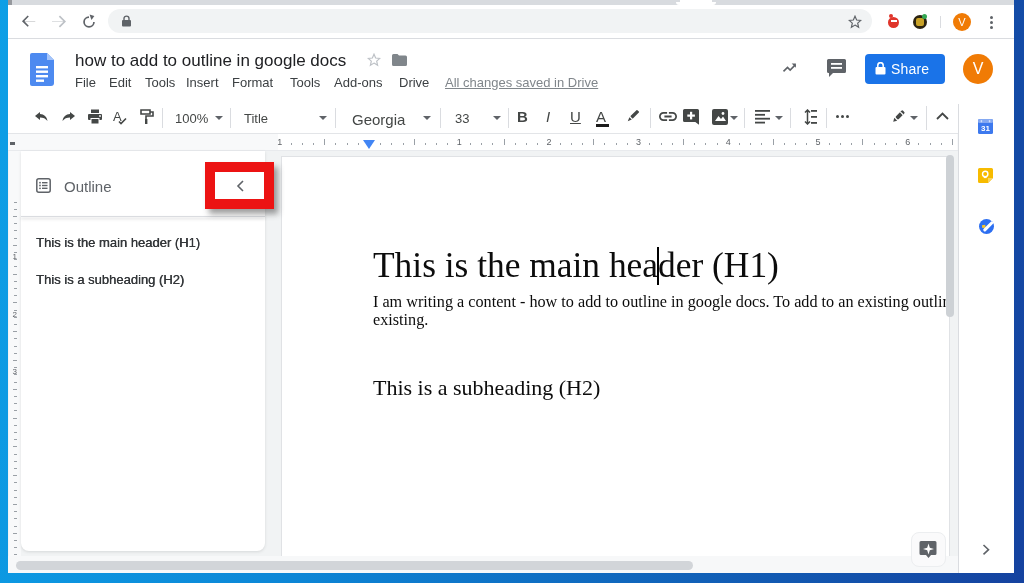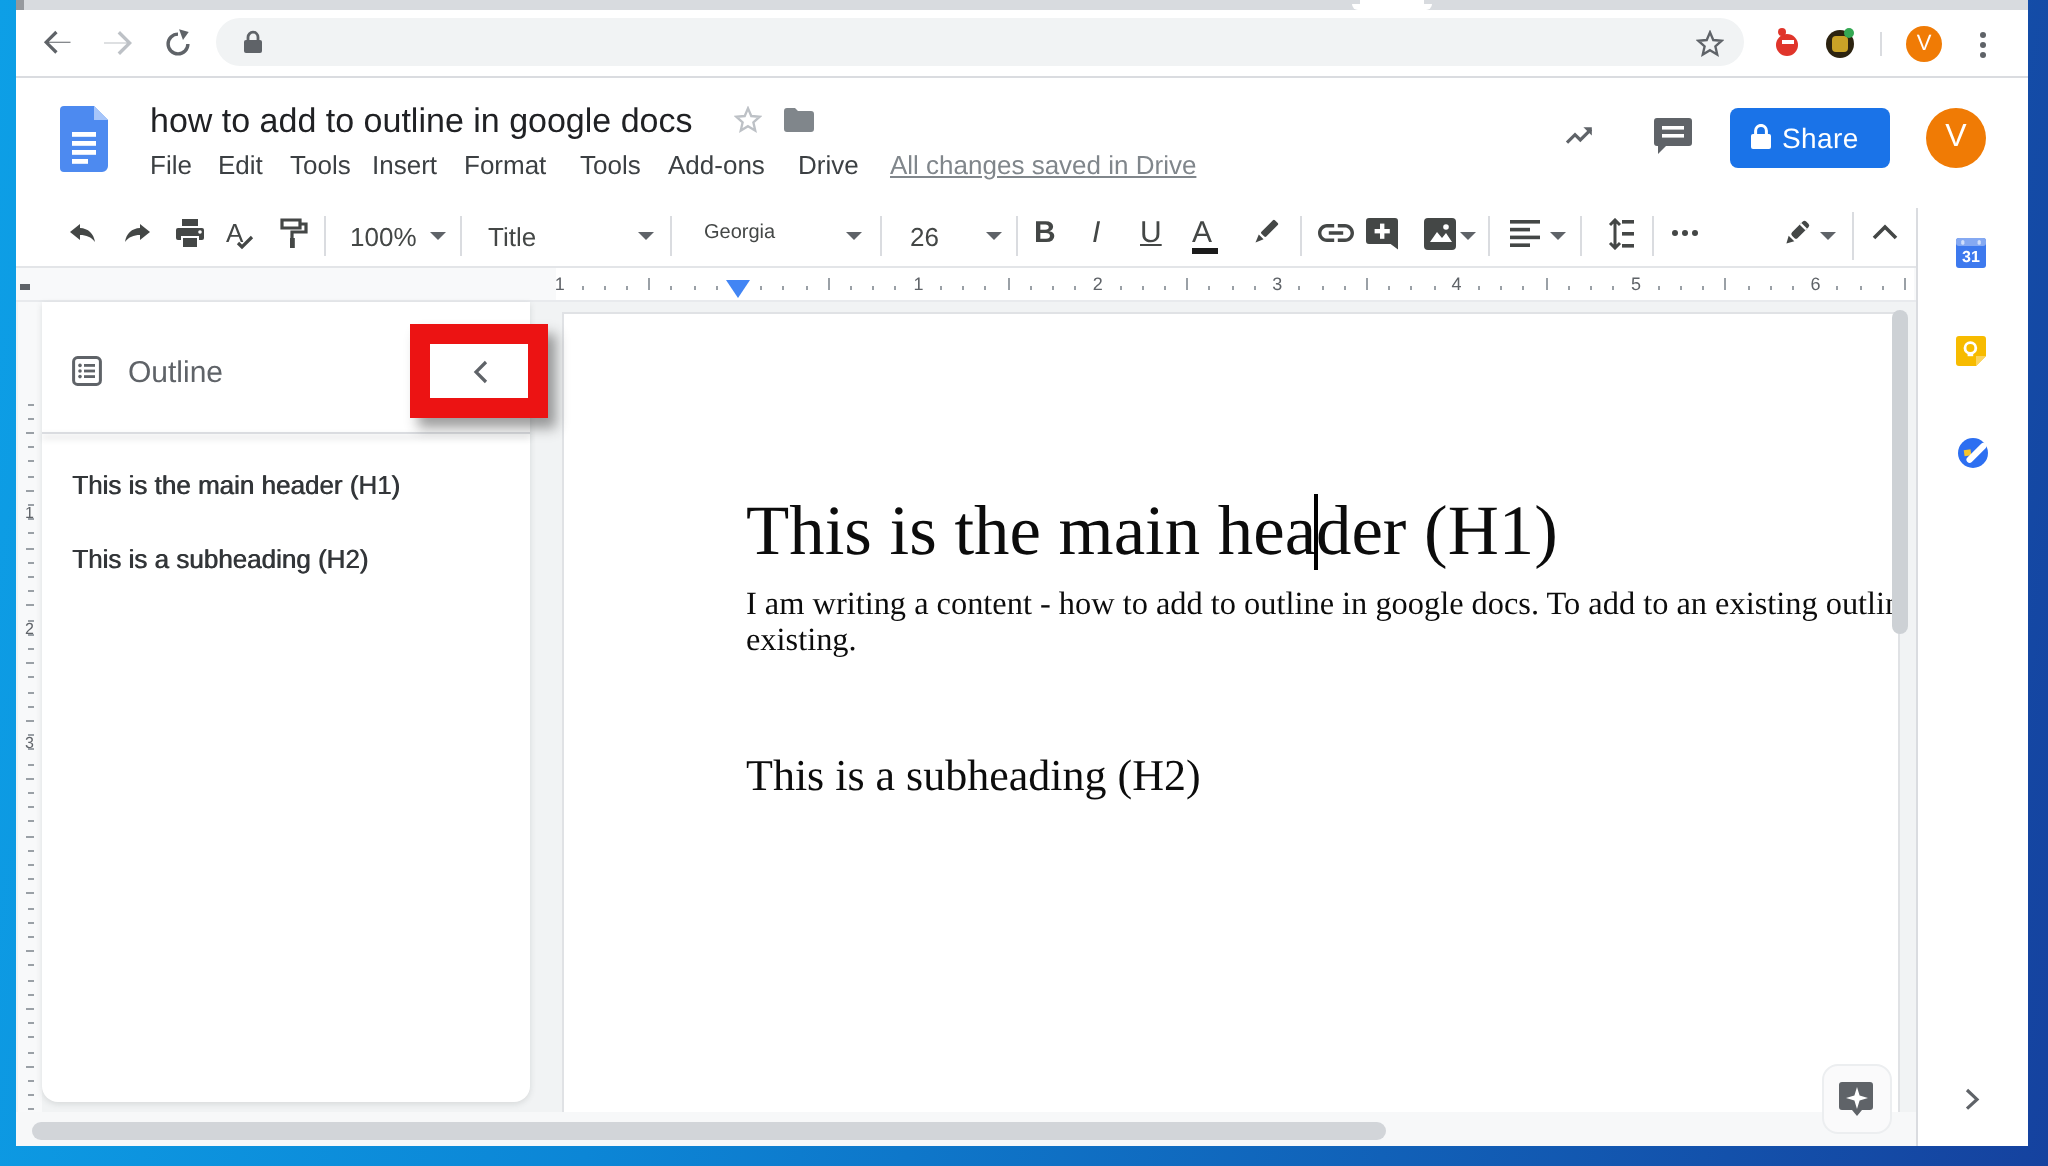--- a/index.html
+++ b/index.html
@@ -128,25 +128,25 @@
   <div class="abs sep" style="left:162px;top:108px;height:20px"></div>
 
   <div class="abs" style="left:175px;top:111px;font-size:13px;color:#444746">100%</div>
   <div class="abs caret" style="left:215px;top:116px"></div>
   <div class="abs sep" style="left:230px;top:108px;height:20px"></div>
 
   <div class="abs" style="left:244px;top:111px;font-size:13px;color:#444746">Title</div>
   <div class="abs caret" style="left:319px;top:116px"></div>
   <div class="abs sep" style="left:335px;top:108px;height:20px"></div>
 
-  <div class="abs" style="left:352px;top:111px;font-size:10px;color:#444746">Georgia</div>
+  <div class="abs" style="left:352px;top:111px;font-size:15px;color:#444746">Georgia</div>
   <div class="abs caret" style="left:423px;top:116px"></div>
   <div class="abs sep" style="left:440px;top:108px;height:20px"></div>
 
-  <div class="abs" style="left:455px;top:111px;font-size:13px;color:#444746">26</div>
+  <div class="abs" style="left:455px;top:111px;font-size:13px;color:#444746">33</div>
   <div class="abs caret" style="left:493px;top:116px"></div>
   <div class="abs sep" style="left:508px;top:108px;height:20px"></div>
 
   <div class="abs" style="left:517px;top:108px;font-size:15px;font-weight:bold;color:#444746">B</div>
   <div class="abs" style="left:546px;top:108px;font-size:15px;font-style:italic;color:#444746">I</div>
   <div class="abs" style="left:570px;top:108px;font-size:15px;text-decoration:underline;color:#444746">U</div>
   <div class="abs" style="left:596px;top:108px;font-size:15px;color:#444746">A</div>
   <div class="abs" style="left:596px;top:124px;width:13px;height:3px;background:#1b1b1b"></div>
   <svg class="abs" style="left:624px;top:108px" width="17" height="17" viewBox="0 0 17 17">
     <g transform="rotate(45 8.5 8.5)">

